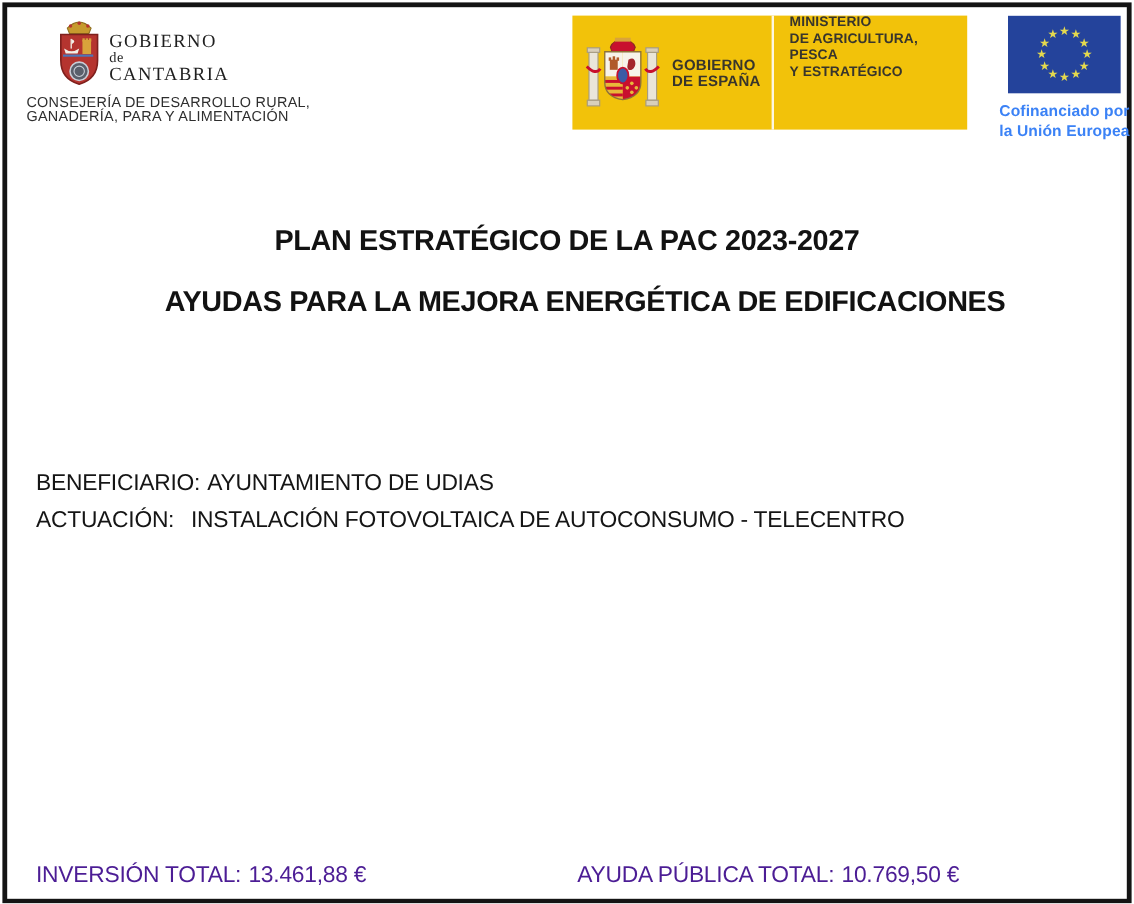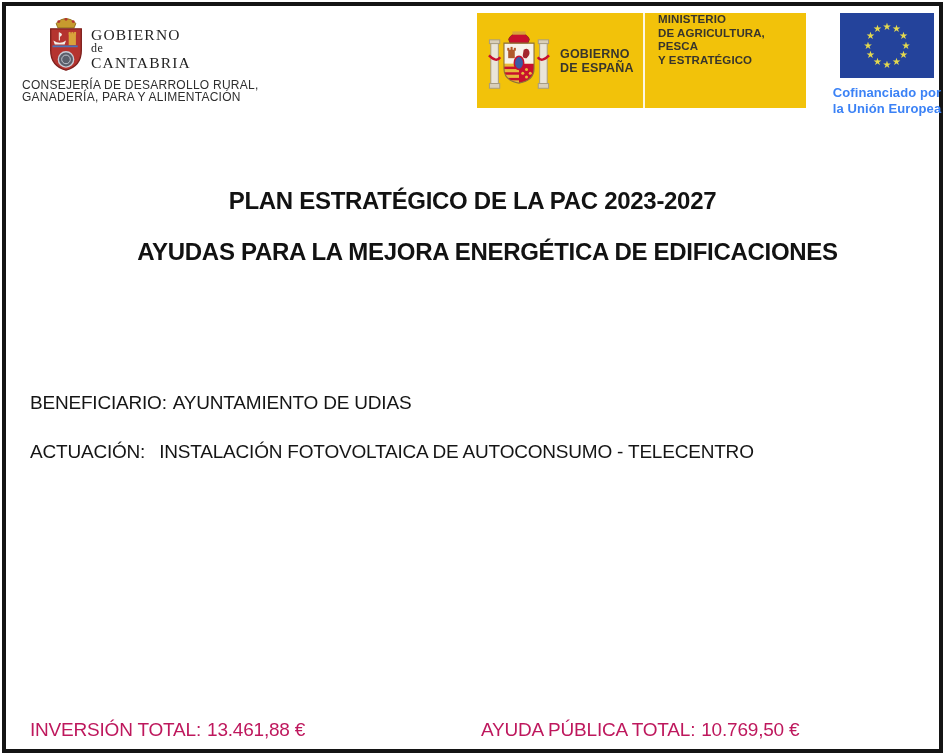--- a/index.html
+++ b/index.html
@@ -34,26 +34,26 @@
 
   
   .title{position:absolute;left:0;right:0;top:187px;text-align:center;
          font-size:24px;font-weight:700;letter-spacing:-.3px;color:#121212;}
   .subtitle{position:absolute;left:0;right:0;top:234px;text-align:center;
          font-size:24px;font-weight:700;letter-spacing:-.3px;line-height:35px;color:#121212;margin-left:30px;}
 
   
   .field{position:absolute;left:30px;font-size:19px;letter-spacing:-.2px;color:#151515;white-space:nowrap;}
   .field-beneficiary{top:378px;margin-top:14px;}
-  .field-action{top:423px;margin-top:18px;}
+  .field-action{top:423px;}
   .field .fvalue{margin-left:6px;}
   .field-action .fvalue{margin-left:14px;}
 
   
-  .total{position:absolute;top:719px;font-size:19px;letter-spacing:-.2px;color:#be185d;white-space:nowrap;}
+  .total{position:absolute;top:719px;font-size:19px;letter-spacing:-.2px;color:#4c1d95;white-space:nowrap;}
   .total-investment{left:30px;}
   .total-aid{left:481px;}
   .total .fvalue{margin-left:6px;}
 </style>
 </head>
 <body>
 
 <div class="poster">
   <div class="frame"></div>
 

